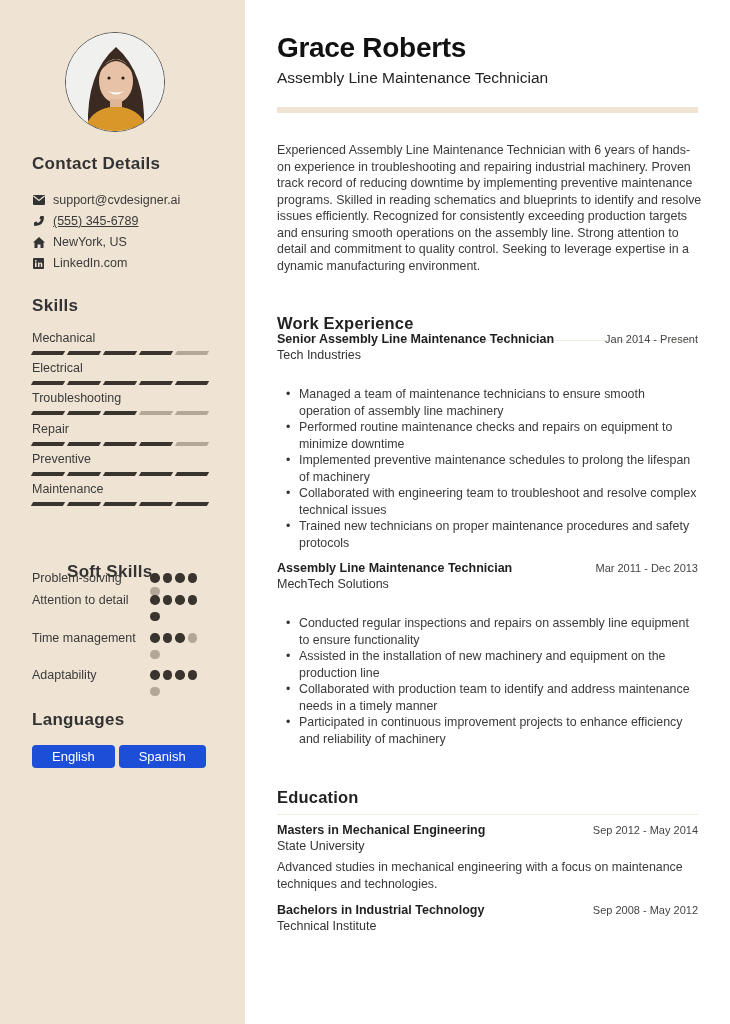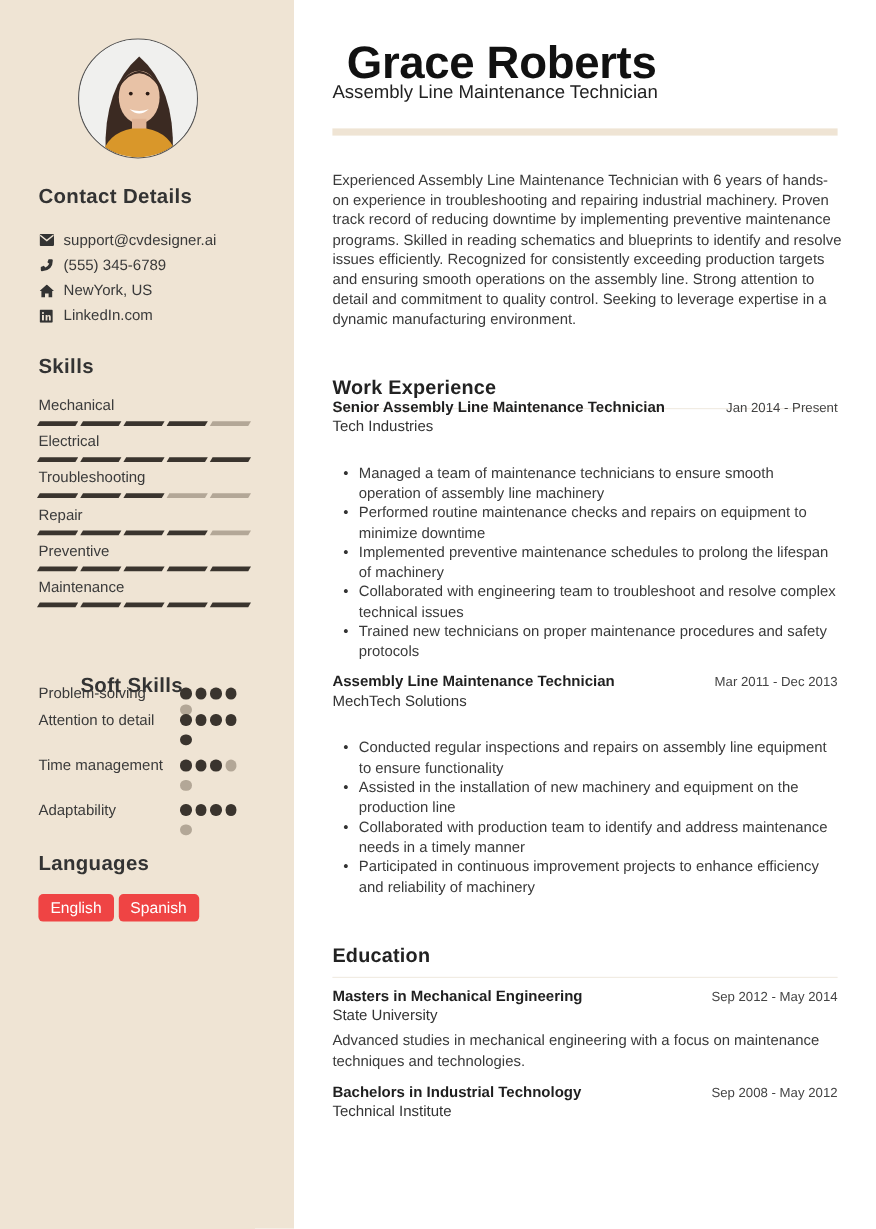--- a/index.html
+++ b/index.html
@@ -14,22 +14,22 @@
   .skill .lbl { font-size: 12.5px; color: #3a3a3a; display: block; height: 17px; }
   .bars { display: flex; gap: 4px; margin-top: 3px; }
   .bar { width: 32px; height: 4px; transform: skewX(-30deg); background: #3a342e; }
   .bar.off { background: #b3a797; }
   .soft { position: absolute; left: 32px; width: 180px; font-size: 12.5px; color: #3a3a3a; }
   .soft .lbl { position: absolute; left: 0; top: 0; width: 110px; line-height: 16.5px; }
   .dots { position: absolute; left: 118px; top: 3px; width: 50px; display: flex; flex-wrap: wrap; gap: 3px 3px; }
   .dot { width: 9.5px; height: 9.5px; border-radius: 50%; background: #3a342e; }
   .dot.off { background: #b3a797; }
   .lang-wrap { position: absolute; left: 32px; top: 745px; display: flex; gap: 4px; }
-  .lang { background: #ef4444; color: #fff; font-size: 13px; padding: 3px 10px; border-radius: 4px; height: 23px; line-height: 17px; }
-  .name { position: absolute; left: 12px; top: 32px; font-size: 38px; font-weight: bold; color: #111; letter-spacing: -0.3px; }
+  .lang { background: #1d4ed8; color: #fff; font-size: 13px; padding: 3px 20px; border-radius: 4px; height: 23px; line-height: 17px; }
+  .name { position: absolute; left: 0; top: 32px; font-size: 28px; font-weight: bold; color: #111; letter-spacing: -0.3px; }
   .title { position: absolute; left: 0; top: 69px; font-size: 15.5px; color: #222; }
   .rule { position: absolute; left: 0; top: 107px; width: 421px; height: 6px; background: #efe4d4; }
   .summary { position: absolute; left: 0; top: 142px; width: 425px; font-size: 12.4px; line-height: 16.5px; color: #3a3a3a; }
   .sec-h { position: absolute; left: 0; width: 421px; font-size: 16.5px; font-weight: bold; color: #222; padding-bottom: 7px; border-bottom: 1px solid #f1ece3; letter-spacing: 0.2px; }
   .job { position: absolute; left: 0; width: 421px; }
   .job-head { display: flex; justify-content: space-between; align-items: baseline; }
   .job-title { font-size: 12.5px; font-weight: bold; color: #1f1f1f; }
   .job-date { font-size: 11px; color: #444; }
   .company { font-size: 12.5px; color: #333; margin-top: 2px; }
   .job ul { list-style: none; margin-top: 24px; }
@@ -59,21 +59,21 @@
 
   <div class="contact-item" style="top:193px;">
     <span class="ic">
       <svg width="12" height="10" viewBox="0 0 12 10">
           <rect x="0" y="0" width="12" height="10" rx="1" fill="#333"></rect>
           <path d="M0.5 1 L6 5.5 L11.5 1" stroke="#efe4d4" stroke-width="1.2" fill="none"></path>
         </svg>
     </span>
     <span>support@cvdesigner.ai</span>
   </div>
-  <div class="contact-item" style="top:214px;">
+  <div class="contact-item" style="top:214px;text-decoration:underline;">
     <span class="ic">
       <svg width="12" height="12" viewBox="0 0 12 12">
           <path d="M2 1 L4.5 1 L5.5 3.5 L4 4.8 Q5 7 7.2 8 L8.5 6.5 L11 7.5 L11 10 Q11 11 10 11 Q1 10.5 1 2 Q1 1 2 1 Z" fill="#333" transform="scale(-1,1) translate(-12,0)"></path>
         </svg>
     </span>
     <span>(555) 345-6789</span>
   </div>
   <div class="contact-item" style="top:235px;">
     <span class="ic">
       <svg width="12" height="11" viewBox="0 0 12 11">

